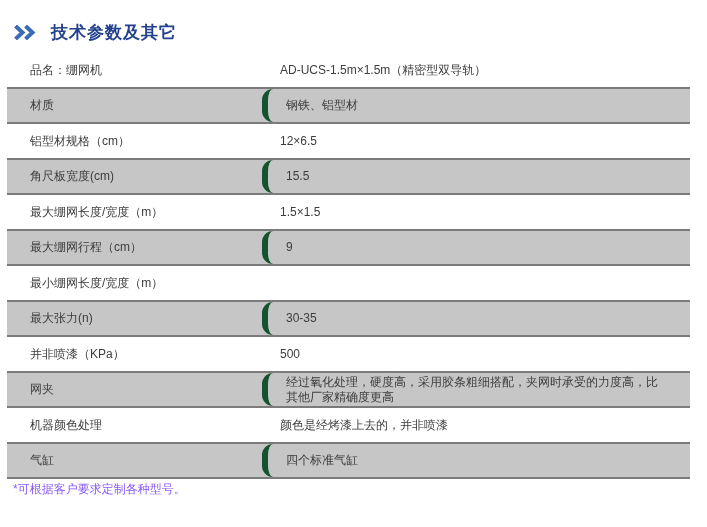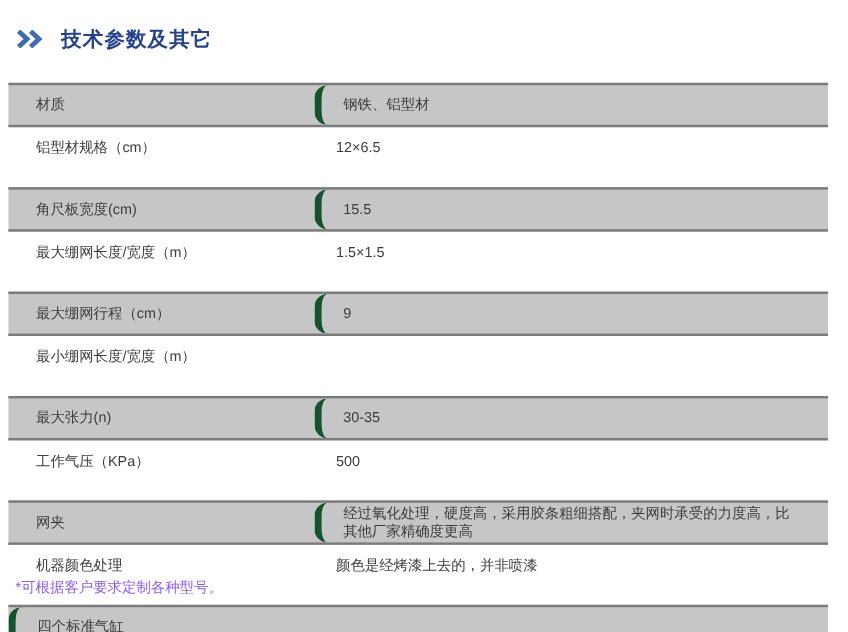--- a/index.html
+++ b/index.html
@@ -46,21 +46,20 @@
     align-items: center;
     min-height: 34px;
     font-size: 12px;
     line-height: 15px;
   }
   .spec-row.shaded {
     background: #c6c6c6;
     border-top: 2px solid #7b7b7b;
     border-bottom: 2px solid #7b7b7b;
     min-height: 33px;
-    margin-top: 16px;
   }
   .cell-label {
     width: 255px;
     flex-shrink: 0;
     padding-left: 23px;
     box-sizing: border-box;
     align-self: stretch;
     display: flex;
     align-items: center;
   }
@@ -91,20 +90,24 @@
   <span class="chevron-icon">
     <svg width="22" height="15" viewBox="0 0 22 15">
       <path d="M1.5 1 L8.5 7.5 L1.5 14" stroke="#3c6cb4" stroke-width="4" fill="none"></path>
       <path d="M11.5 1 L18.5 7.5 L11.5 14" stroke="#3c6cb4" stroke-width="4" fill="none"></path>
     </svg>
   </span>
   <span class="page-title">技术参数及其它</span>
 </div>
 
 <div class="spec-table">
+    <div class="spec-row">
+      <div class="cell-label">品名：绷网机</div>
+      <div class="cell-value">AD-UCS-1.5m×1.5m（精密型双导轨）</div>
+    </div>
     <div class="spec-row shaded">
       <div class="cell-label">材质</div>
       <div class="cell-value">钢铁、铝型材</div>
     </div>
     <div class="spec-row">
       <div class="cell-label">铝型材规格（cm）</div>
       <div class="cell-value">12×6.5</div>
     </div>
     <div class="spec-row shaded">
       <div class="cell-label">角尺板宽度(cm)</div>
@@ -119,29 +122,30 @@
       <div class="cell-value">9</div>
     </div>
     <div class="spec-row">
       <div class="cell-label">最小绷网长度/宽度（m）</div>
     </div>
     <div class="spec-row shaded">
       <div class="cell-label">最大张力(n)</div>
       <div class="cell-value">30-35</div>
     </div>
     <div class="spec-row">
-      <div class="cell-label">工作气压（KPa）</div>
+      <div class="cell-label">并非喷漆（KPa）</div>
       <div class="cell-value">500</div>
     </div>
     <div class="spec-row shaded">
       <div class="cell-label">网夹</div>
       <div class="cell-value">经过氧化处理，硬度高，采用胶条粗细搭配，夹网时承受的力度高，比其他厂家精确度更高</div>
     </div>
     <div class="spec-row">
       <div class="cell-label">机器颜色处理</div>
       <div class="cell-value">颜色是经烤漆上去的，并非喷漆</div>
     </div>
     <div class="spec-row shaded">
+      <div class="cell-label">气缸</div>
       <div class="cell-value">四个标准气缸</div>
     </div>
   </div>
 
 <div class="footnote">*可根据客户要求定制各种型号。</div>
 
 </body></html>

